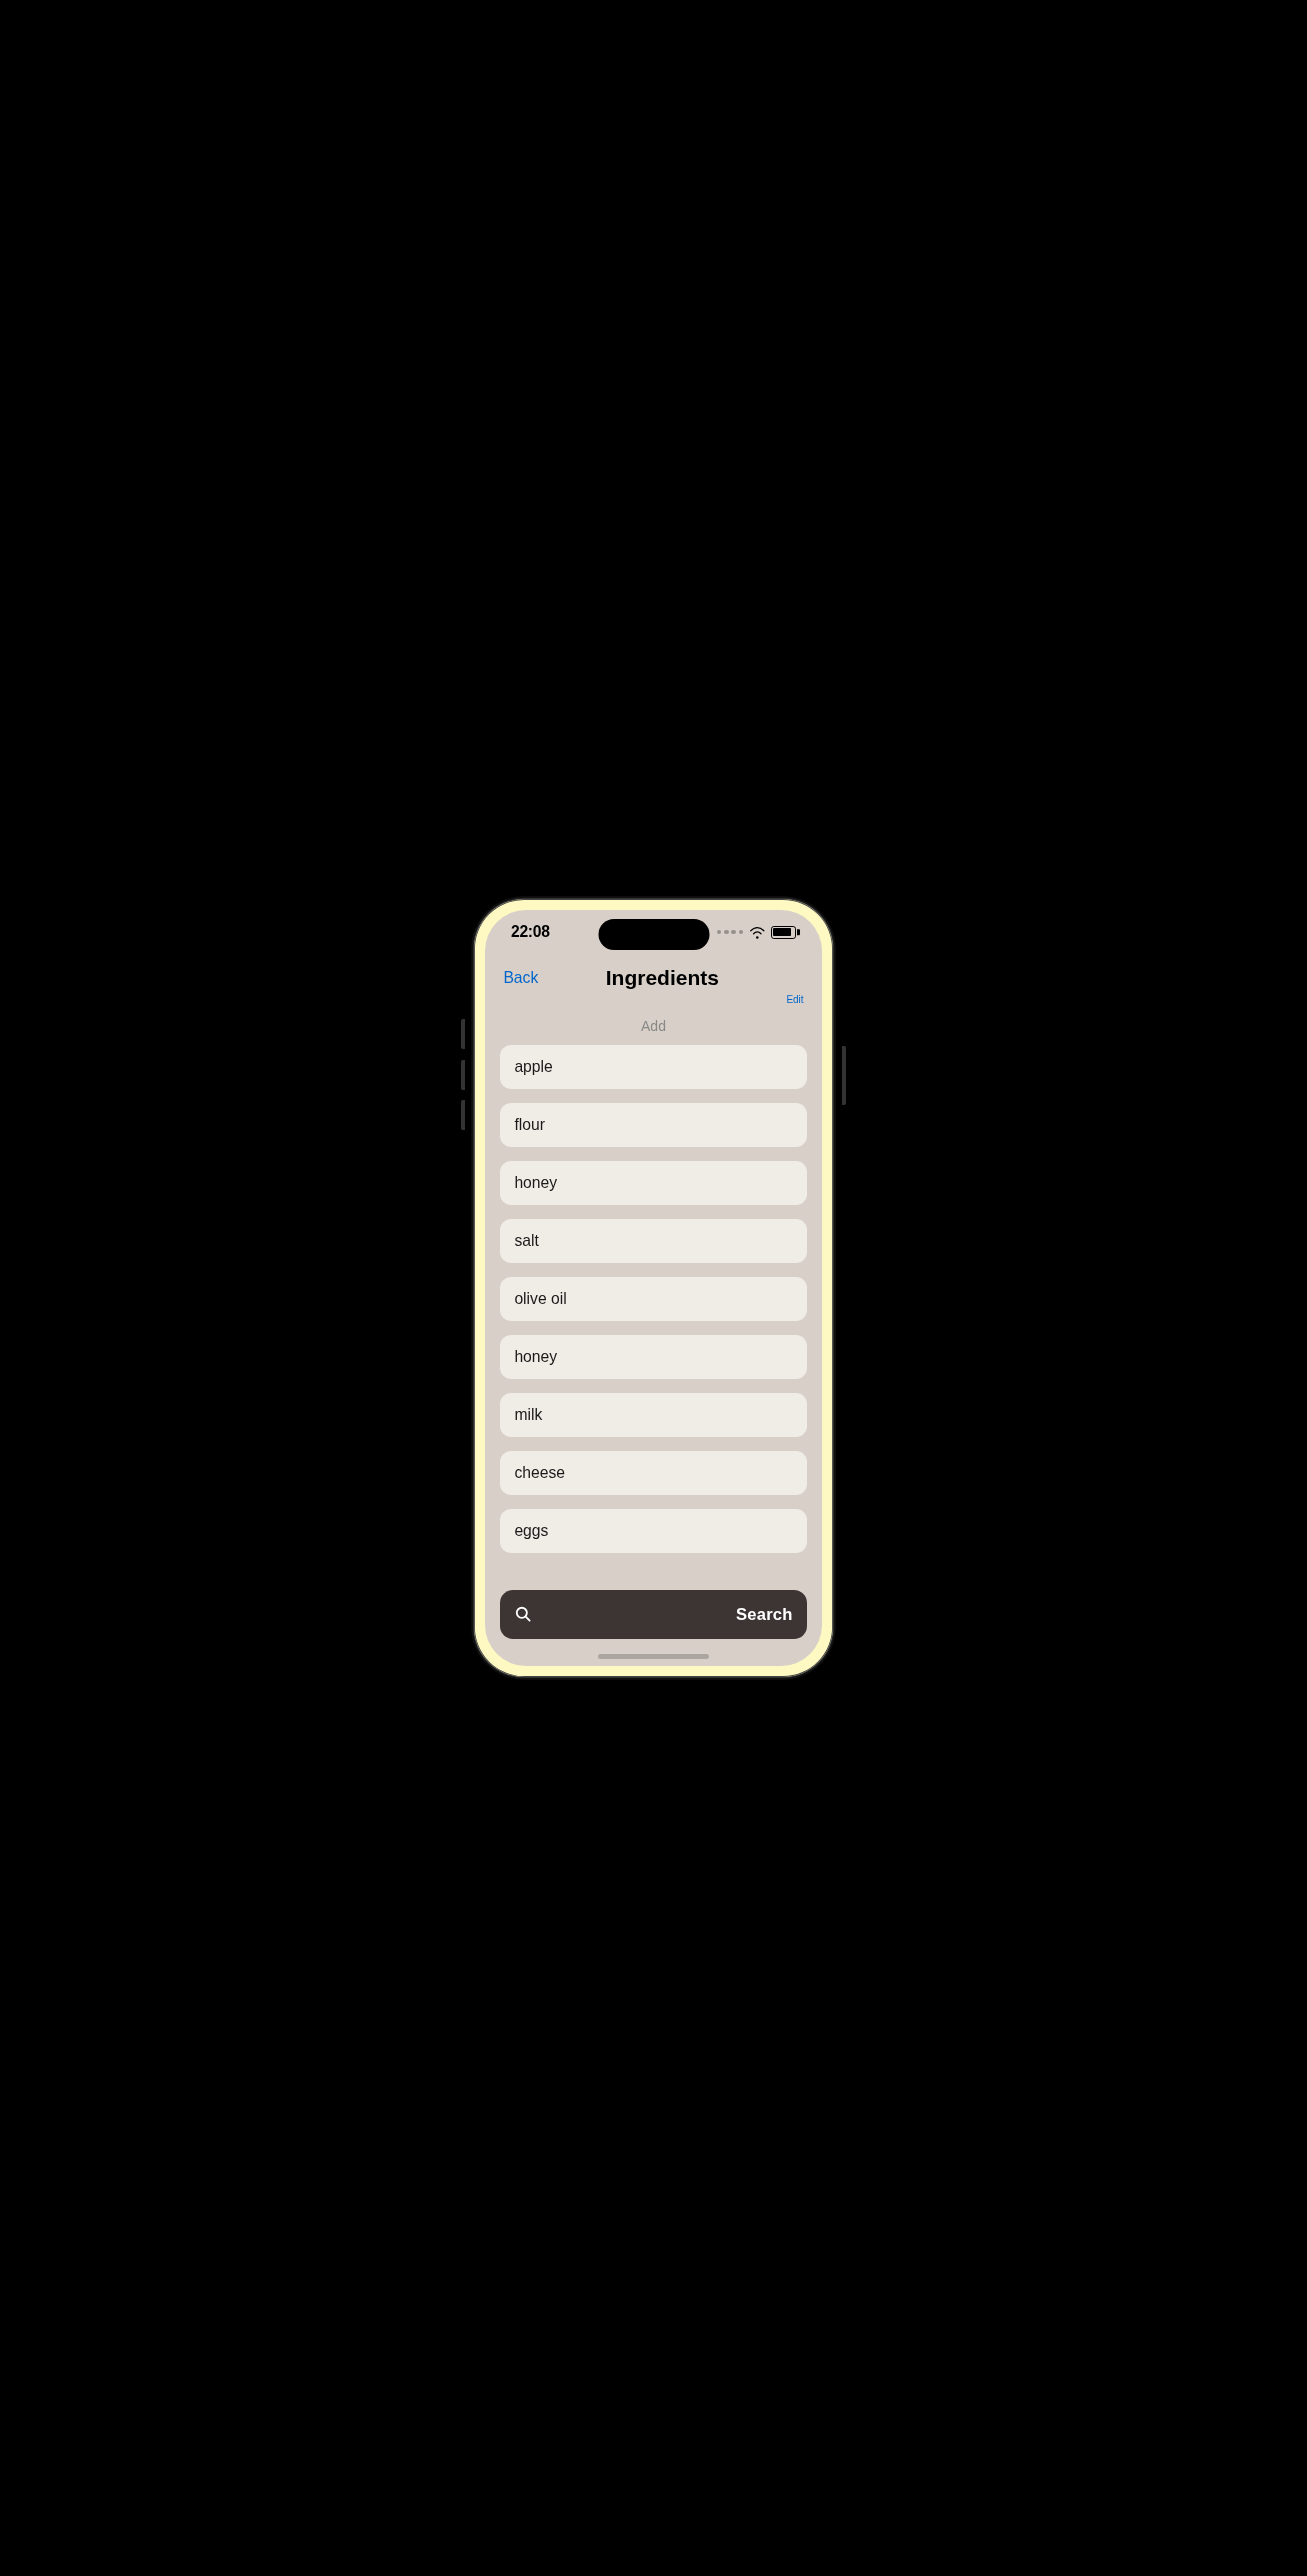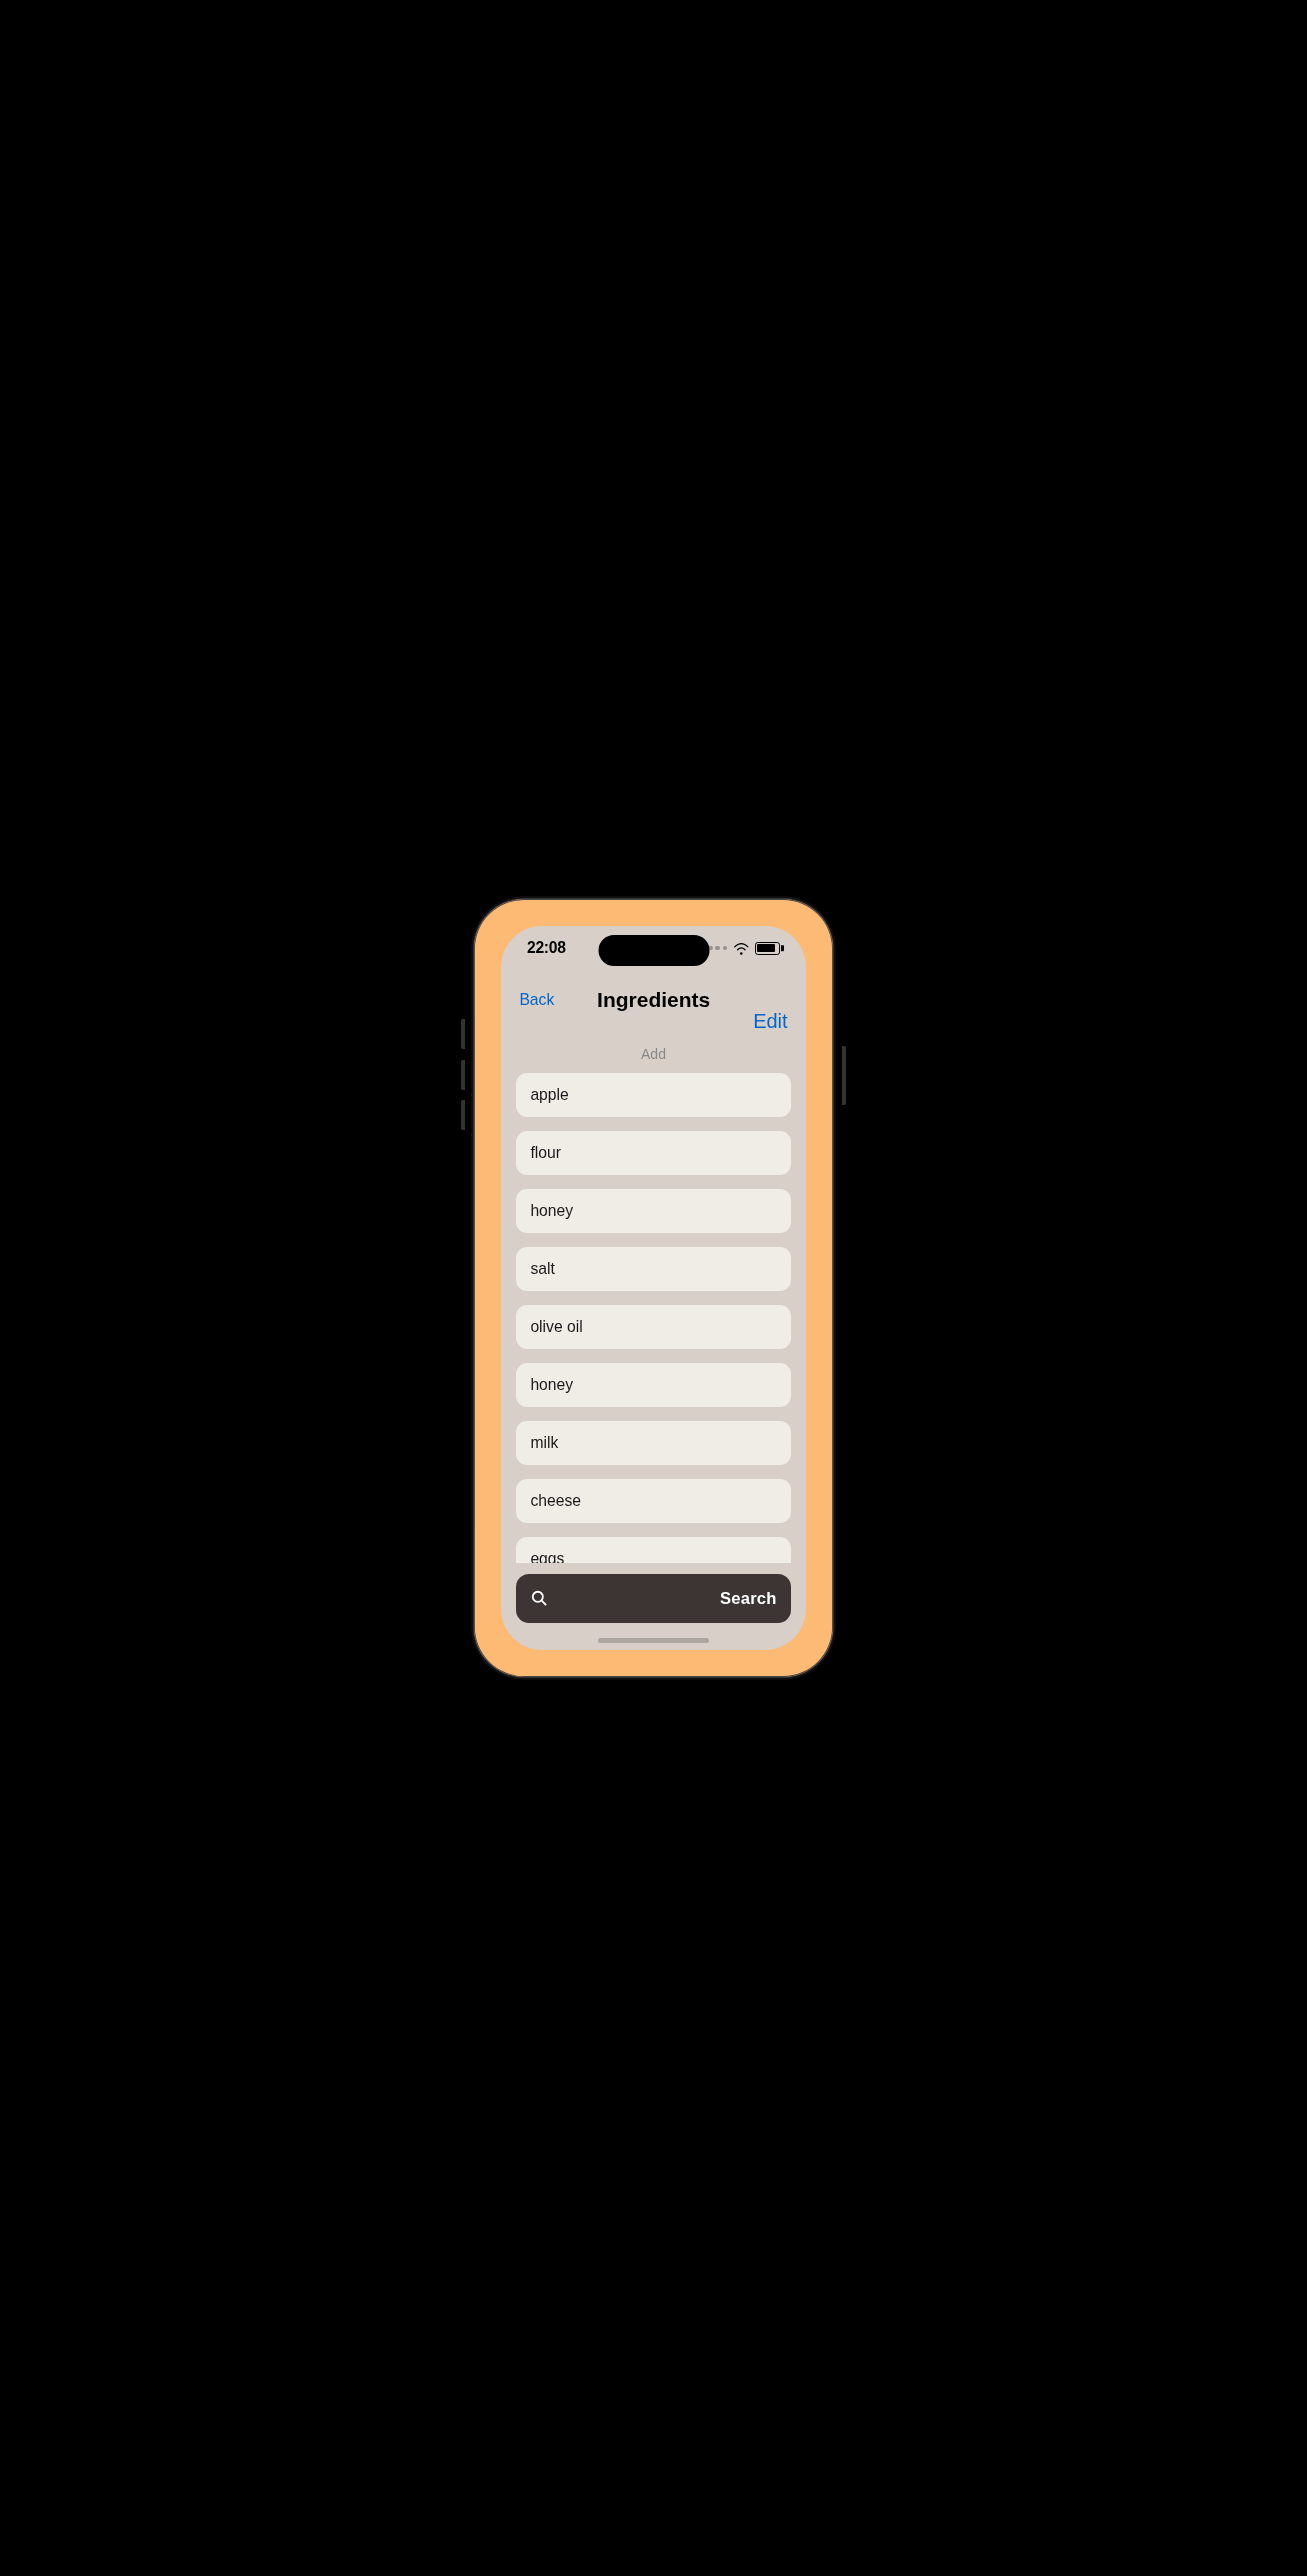--- a/index.html
+++ b/index.html
@@ -8,23 +8,23 @@
       display: flex;
       justify-content: center;
       align-items: center;
       min-height: 100vh;
       font-family: -apple-system, 'SF Pro Display', 'Helvetica Neue', sans-serif;
     }
 
     .phone-outer {
       width: 359px;
       height: 778px;
-      background: #fdba74;
+      background: #fef9c3;
       border-radius: 50px;
-      padding: 27px;
+      padding: 11px;
       box-shadow:
         0 0 0 0.9px #333,
         0 0 0 2.8px #111,
         inset 0 0 0 0.9px #444,
         0 28px 74px rgba(0,0,0,0.8);
       position: relative;
     }
 
     
     .phone-outer::before {
@@ -161,21 +161,21 @@
     }
 
     .nav-title {
       font-size: 21px;
       font-weight: 600;
       color: #000;
     }
 
     .nav-edit {
       color: #0066cc;
-      font-size: 20px;
+      font-size: 10px;
       cursor: pointer;
       font-weight: 400;
       margin-top: 44px;
     }
 
     
     .add-label {
       text-align: center;
       color: #888;
       font-size: 14px;

